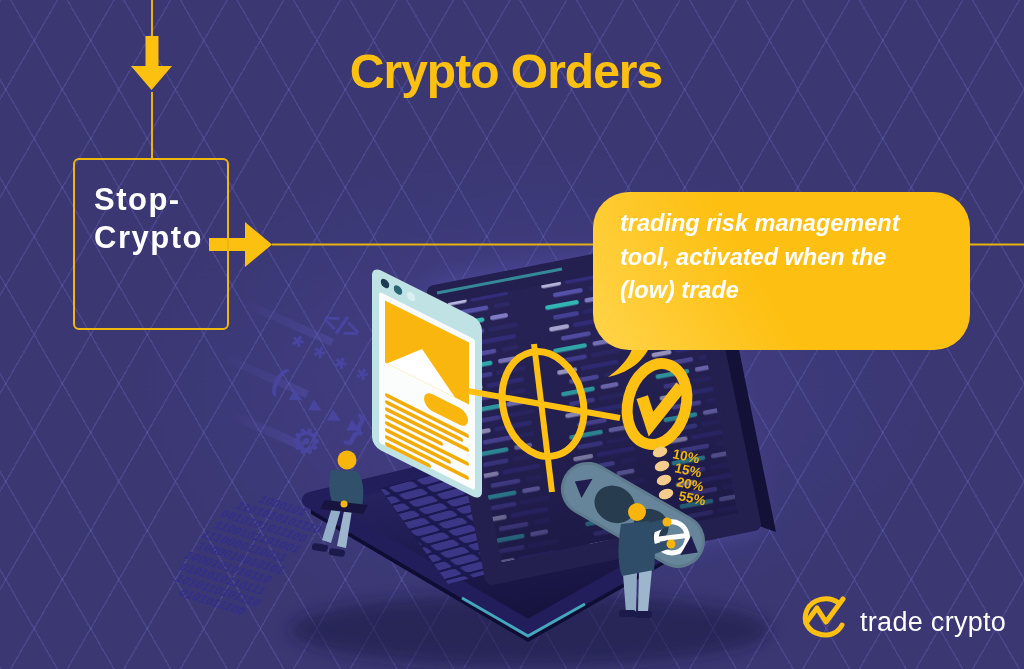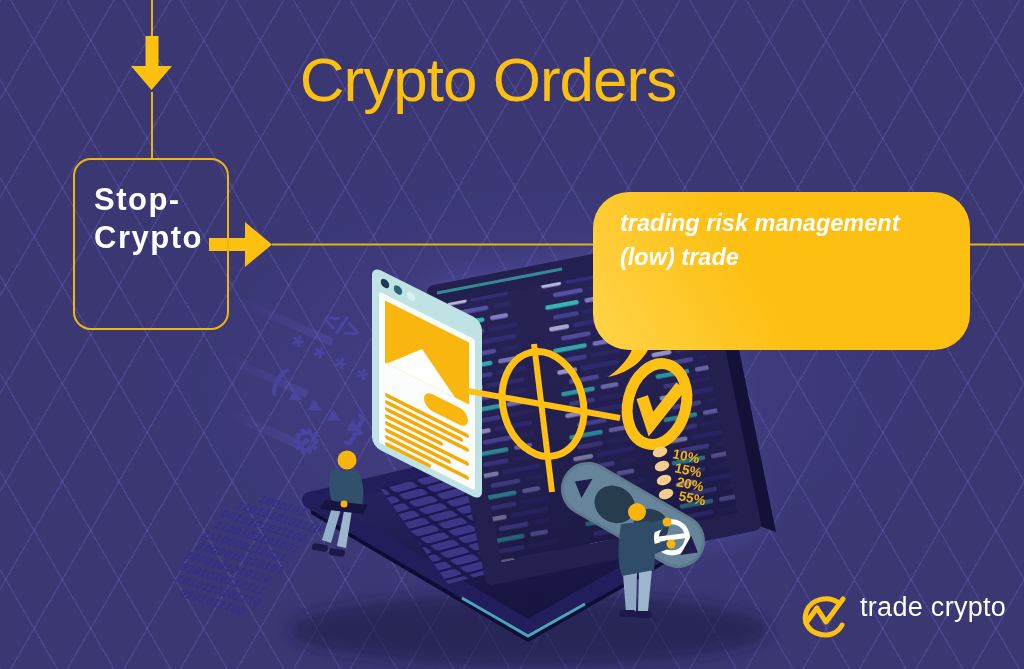--- a/index.html
+++ b/index.html
@@ -8,38 +8,38 @@
     font-family:"Liberation Sans",sans-serif;
     background:
       radial-gradient(55% 50% at 52% 58%, rgba(96,88,196,.25), rgba(0,0,0,0) 72%),
       repeating-linear-gradient(60deg, rgba(112,108,202,.28) 0 1.5px, transparent 1.5px 49px),
       repeating-linear-gradient(120deg, rgba(112,108,202,.28) 0 1.5px, transparent 1.5px 49px),
       #3a3773;
   }
   .art{position:absolute;inset:0;}
   .art text{font-family:"Liberation Sans",sans-serif;}
   .page-title{
-    position:absolute;top:44px;left:488px;transform:translateX(-50%);
-    font-size:62px;font-weight:400;letter-spacing:-1px;color:#fcc011;white-space:nowrap;
+    position:absolute;top:44px;left:506px;transform:translateX(-50%);
+    font-size:48px;font-weight:700;letter-spacing:-1px;color:#fcc011;white-space:nowrap;
   }
   .node{
     position:absolute;left:73px;top:158px;width:156px;height:172px;box-sizing:border-box;
-    border:2px solid #edb70f;border-radius:18px;padding:21px 0 1px 19px;
+    border:2px solid #edb70f;border-radius:6px;padding:21px 0 1px 19px;
     color:#ffffff;font-size:31px;font-weight:700;line-height:38px;letter-spacing:1.5px;
   }
   .node span{display:block;white-space:nowrap;}
   .callout{
     position:absolute;left:593px;top:192px;width:377px;height:158px;box-sizing:border-box;
     border-radius:36px;padding:15px 12px 0 27px;
     background:linear-gradient(240deg,#fdbf11 55%,#ffd44a 100%);
     color:#ffffff;font-size:23.5px;font-weight:700;line-height:33.5px;font-style:italic;
   }
   .callout div{white-space:nowrap;}
   .logo{
-    position:absolute;left:801px;top:592px;display:flex;align-items:flex-start;gap:11px;
+    position:absolute;left:801px;top:592px;display:flex;align-items:flex-end;gap:11px;
   }
   .logo .wordmark{color:#ffffff;font-size:27px;font-weight:400;letter-spacing:.3px;white-space:nowrap;}
 </style>
 </head>
 <body>
 
 <div class="stage">
 
   <svg class="art" viewBox="0 0 1024 669">
     <defs>
@@ -220,20 +220,21 @@
 
   <div class="page-title">Crypto Orders</div>
 
   <div class="node">
     <span>Stop-</span>
     <span>Crypto</span>
   </div>
 
   <div class="callout">
     <div>trading risk management</div>
+    <div>tool, activated when the</div>
     <div>(low) trade</div>
   </div>
 
   <div class="logo">
     <svg width="48" height="46" viewBox="0 0 48 46">
       <path d="M38,11 C27,3 11,7 6,18 C1,29 7,39 18,42 C28,45 37,41 41,33" stroke="#fcc011" stroke-width="5" fill="none" stroke-linecap="round"></path>
       <path d="M5,31 L16,16 L25,30 L42,7" stroke="#fcc011" stroke-width="5" fill="none" stroke-linecap="round" stroke-linejoin="round"></path>
     </svg>
     <span class="wordmark">trade crypto</span>
   </div>

